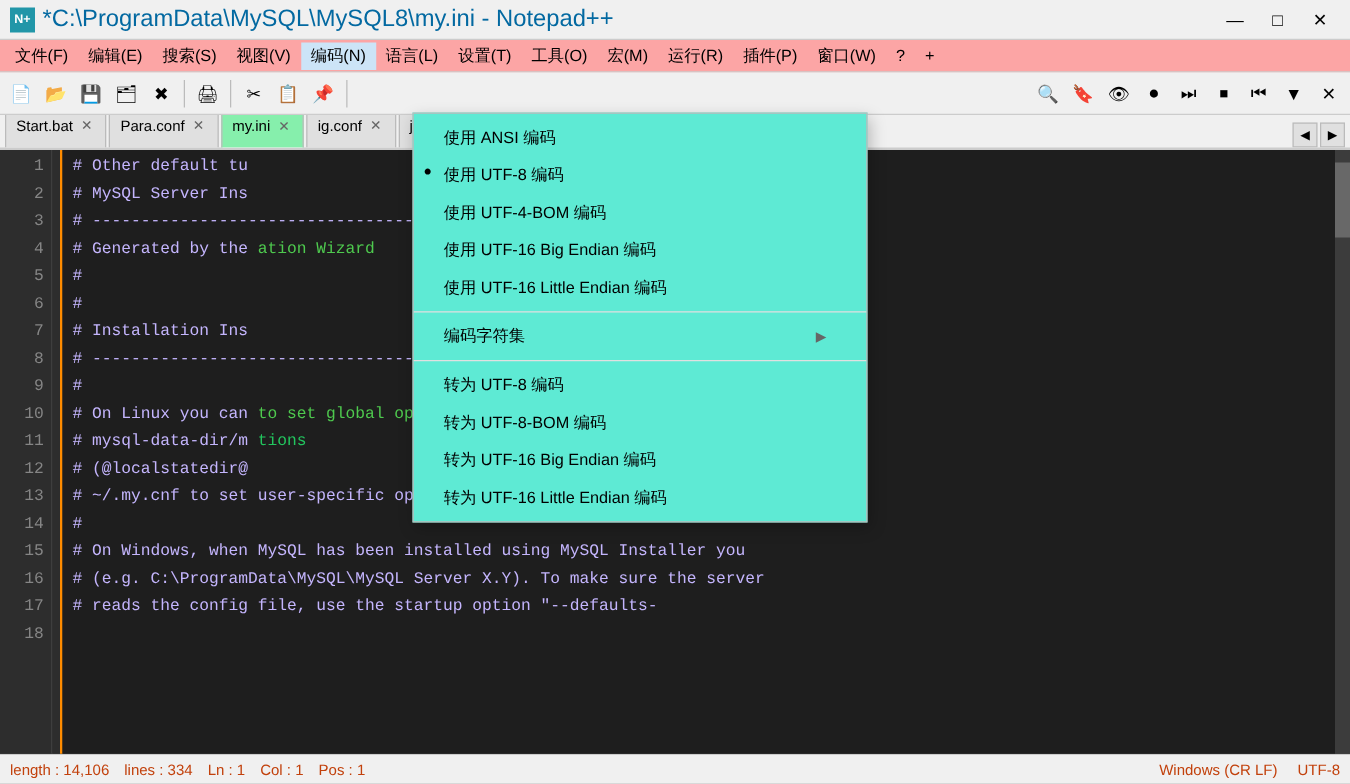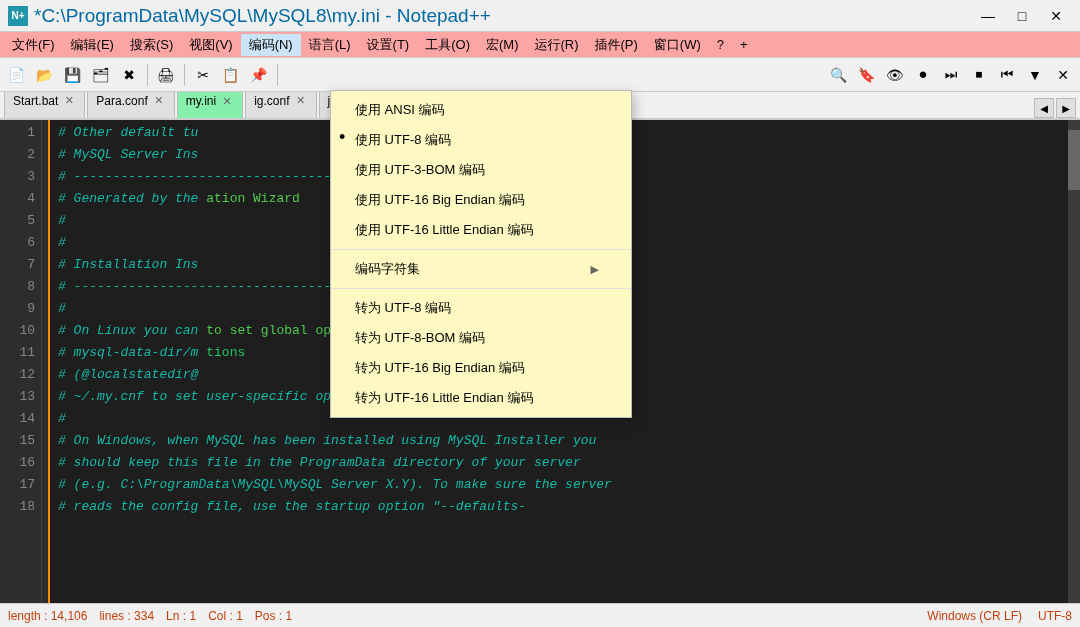--- a/index.html
+++ b/index.html
@@ -184,21 +184,21 @@
       flex: 1;
       background: #1e1e1e;
       font-family: 'Consolas', 'Courier New', monospace;
       font-size: 13px;
       line-height: 22px;
       padding: 2px 8px;
       overflow: hidden;
       color: #569cd6;
     }
     .code-line { height: 22px; white-space: nowrap; color: #4ec94e; }
-    .code-line .comment { color: #14b8a6; font-style: italic; }
+    .code-line .comment { color: #c4b5fd; }
 
     .scrollbar-v {
       width: 12px;
       background: #3c3c3c;
       flex-shrink: 0;
     }
     .scrollbar-thumb {
       width: 12px;
       height: 60px;
       background: #686868;
@@ -228,22 +228,22 @@
     
     .dropdown-overlay {
       position: absolute;
       top: 0; left: 0; right: 0; bottom: 0;
       z-index: 100;
     }
     .dropdown-menu {
       position: absolute;
       top: 90px;
       left: 330px;
-      width: 302px;
-      background: #fef9c3;
+      width: 364px;
+      background: #5eead4;
       border: 1px solid #bbb;
       box-shadow: 2px 4px 12px rgba(0,0,0,0.25);
       z-index: 200;
       padding: 4px 0;
     }
     .dropdown-item {
       padding: 6px 32px 6px 24px;
       cursor: pointer;
       font-size: 13px;
       display: flex;
@@ -386,21 +386,20 @@
     <div class="code-line"><span class="comment">#</span></div>
     <div class="code-line"><span class="comment"># Installation Ins</span></div>
     <div class="code-line"><span class="comment"># --------------------------------------------------</span></div>
     <div class="code-line"><span class="comment">#</span></div>
     <div class="code-line"><span class="comment"># On Linux you can</span><span style="color:#4ec94e">                            to set global options,</span></div>
     <div class="code-line"><span class="comment"># mysql-data-dir/m</span><span style="color:#22c55e">                            tions</span></div>
     <div class="code-line"><span class="comment"># (@localstatedir@</span></div>
     <div class="code-line"><span class="comment"># ~/.my.cnf to set user-specific options.</span></div>
     <div class="code-line"><span class="comment">#</span></div>
     <div class="code-line"><span class="comment"># On Windows, when MySQL has been installed using MySQL Installer you</span></div>
-    <div class="code-line"><span class="comment"># should keep this file in the ProgramData directory of your server</span></div>
     <div class="code-line"><span class="comment"># (e.g. C:\ProgramData\MySQL\MySQL Server X.Y). To make sure the server</span></div>
     <div class="code-line"><span class="comment"># reads the config file, use the startup option "--defaults-</span></div>
   </div>
   <div class="scrollbar-v">
     <div class="scrollbar-thumb"></div>
   </div>
 </div>
 
 <div class="statusbar">
   <span class="status-item">length : 14,106</span>
@@ -416,21 +415,21 @@
 
 <div class="dropdown-overlay">
   <div class="dropdown-menu">
     <div class="dropdown-item">
       <span>使用 ANSI 编码</span>
     </div>
     <div class="dropdown-item checked">
       <span>使用 UTF-8 编码</span>
     </div>
     <div class="dropdown-item">
-      <span>使用 UTF-3-BOM 编码</span>
+      <span>使用 UTF-4-BOM 编码</span>
     </div>
     <div class="dropdown-item">
       <span>使用 UTF-16 Big Endian 编码</span>
     </div>
     <div class="dropdown-item">
       <span>使用 UTF-16 Little Endian 编码</span>
     </div>
     <div class="dropdown-sep"></div>
     <div class="dropdown-item">
       <span>编码字符集</span>

